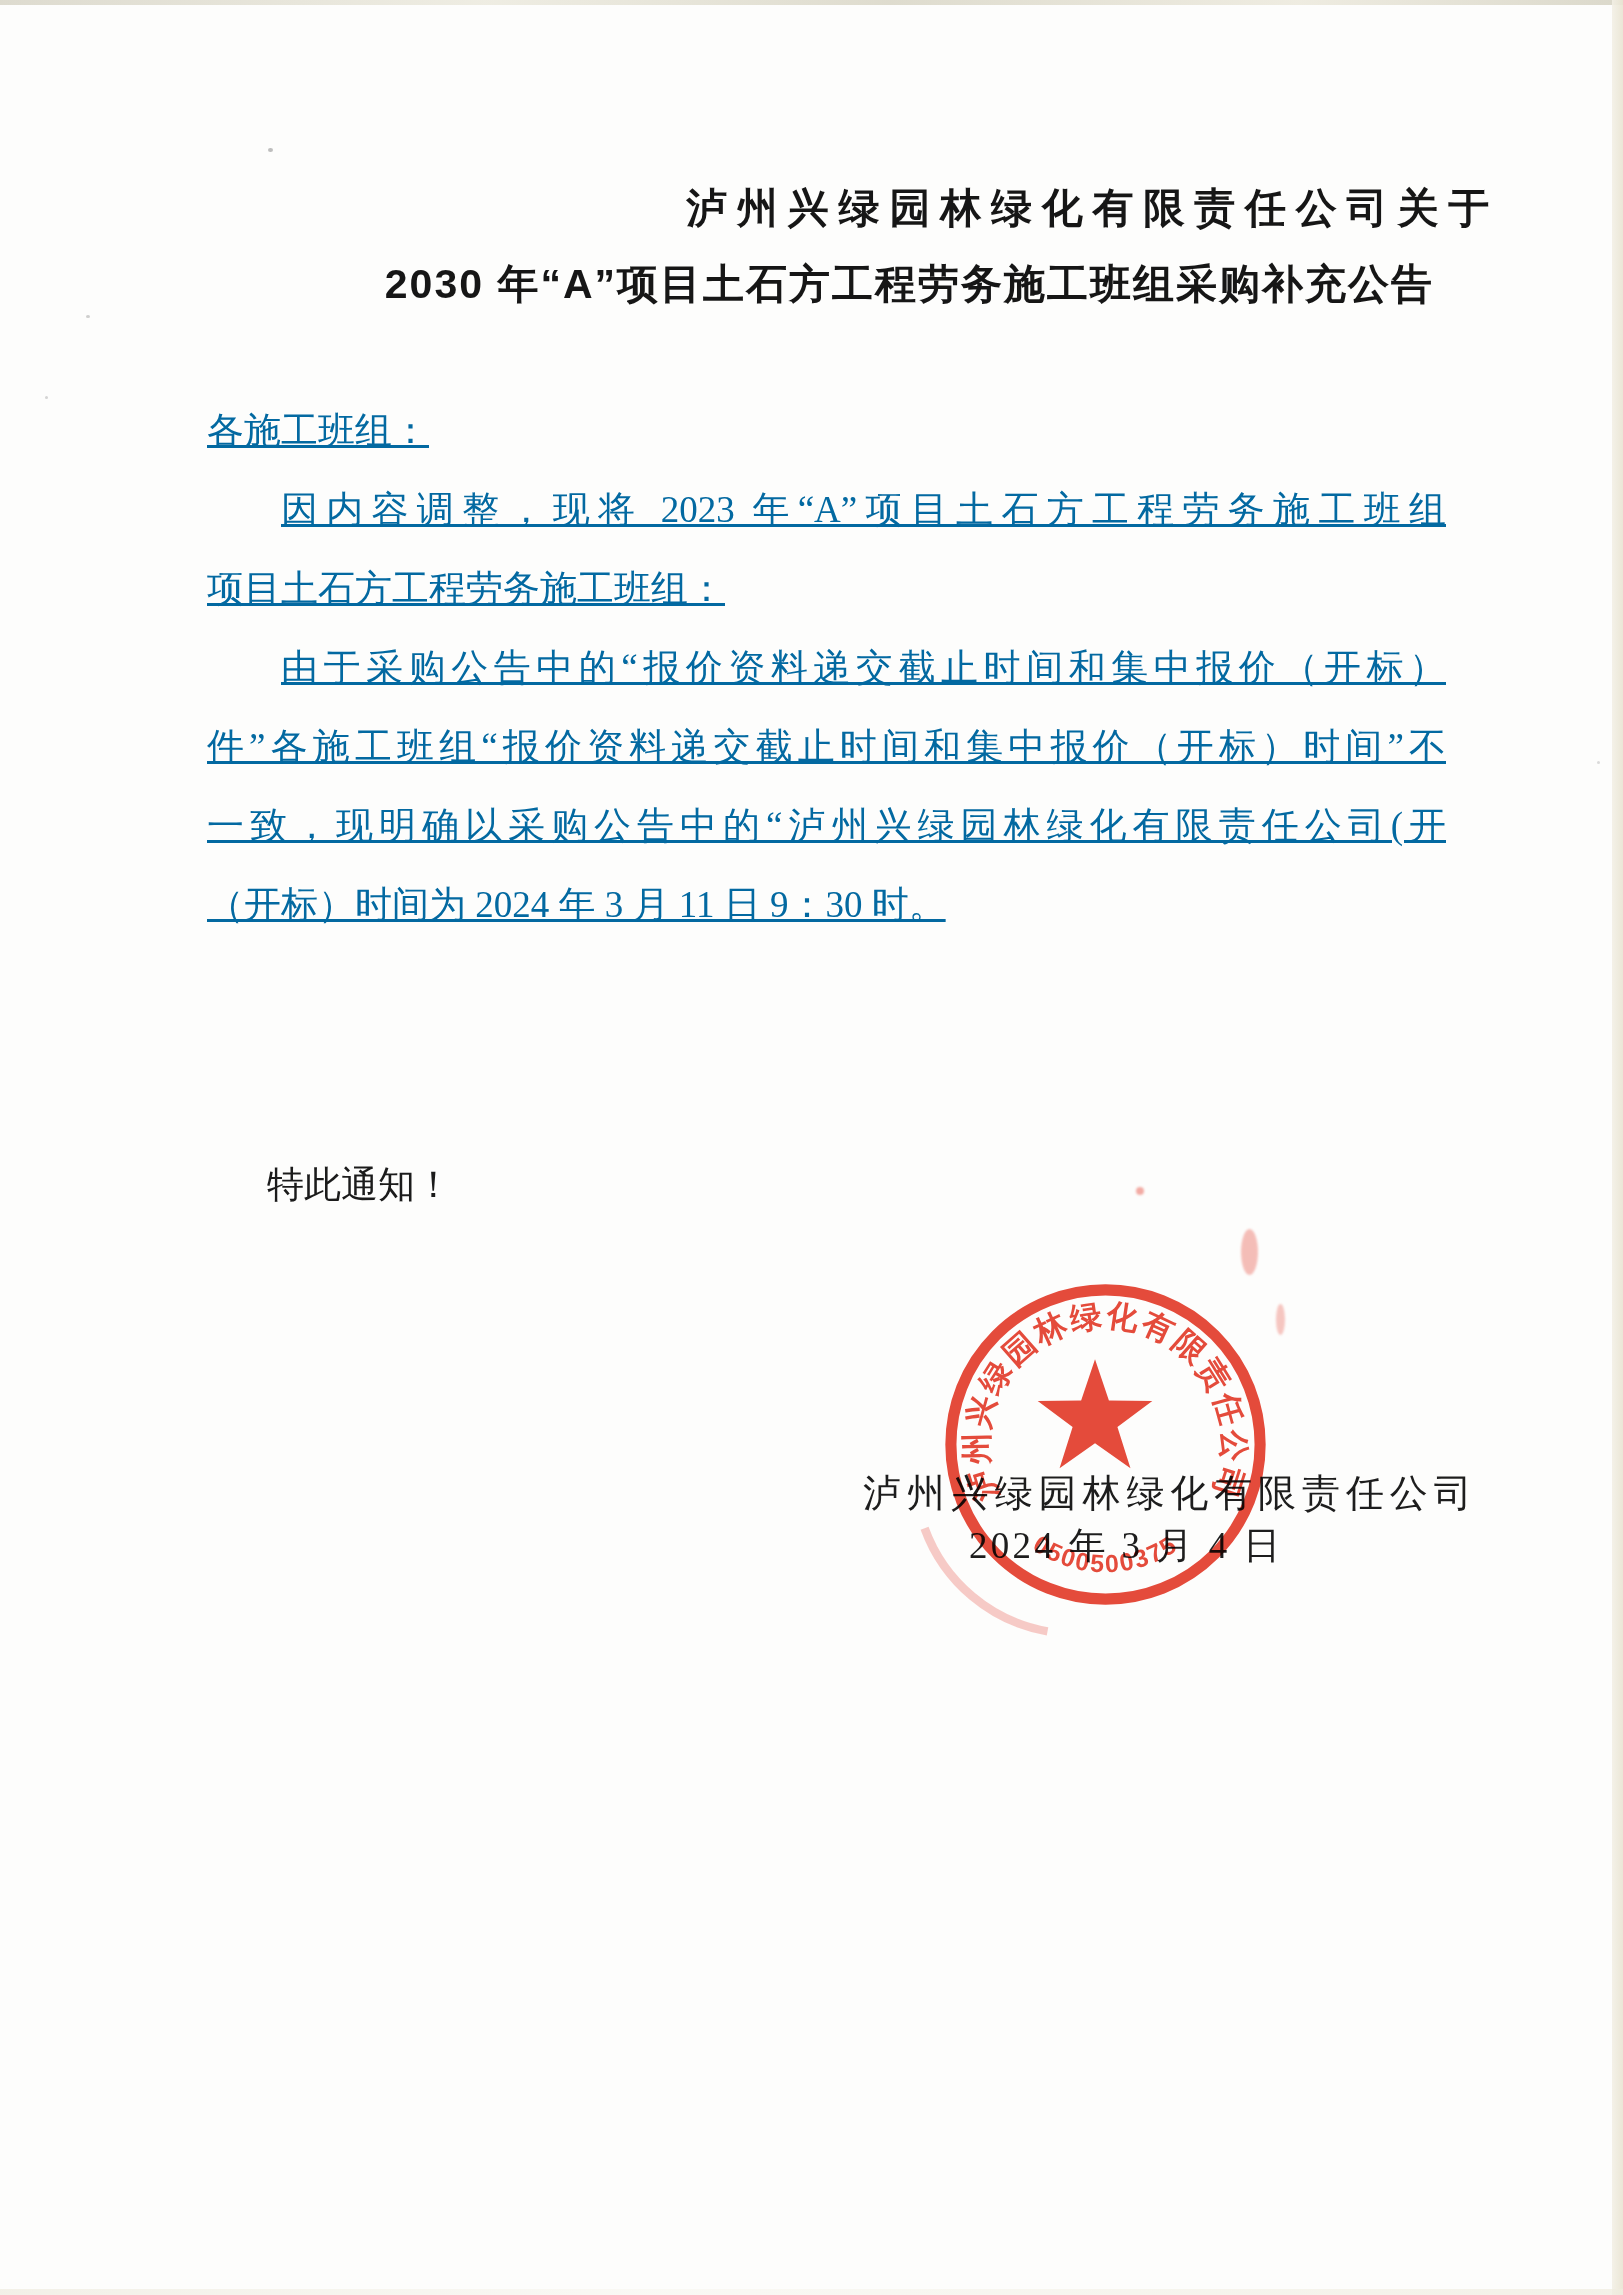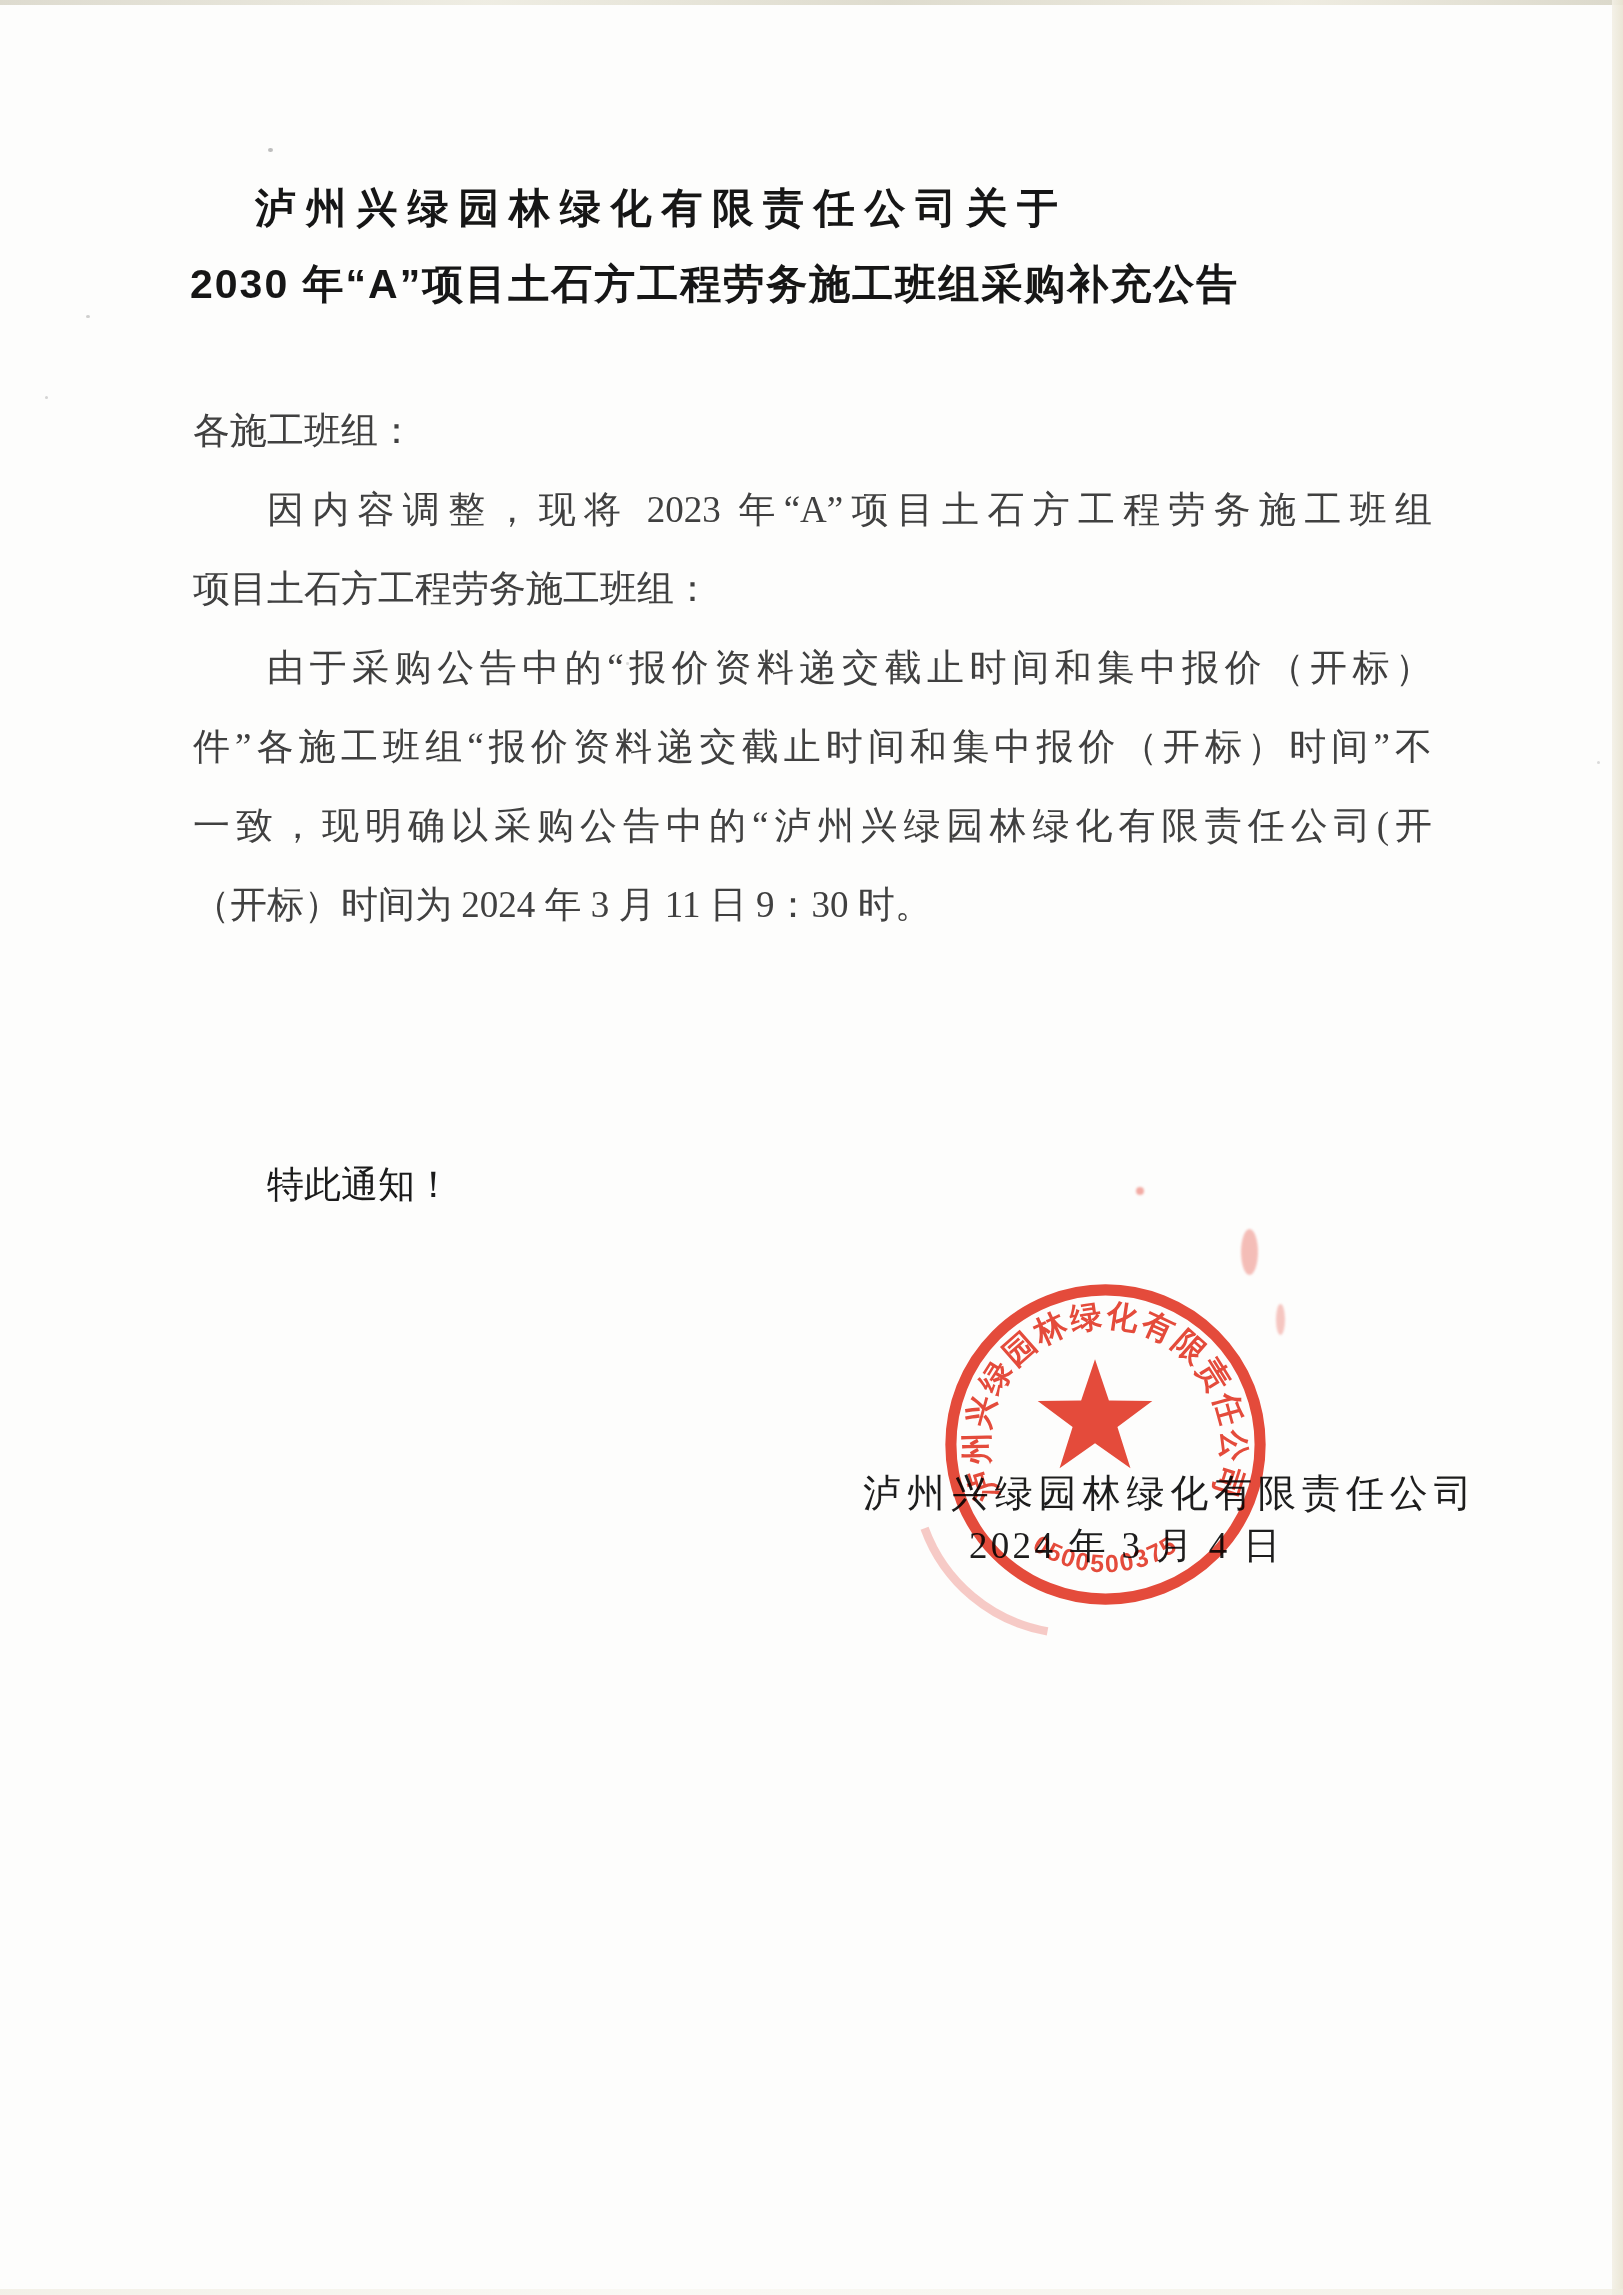--- a/index.html
+++ b/index.html
@@ -12,29 +12,29 @@
   
   .edge-top { position:absolute; left:0; top:0; width:1623px; height:5.2px;
     background:linear-gradient(to right,#d8d5c7,#eceade 30%,#d9d6c6 55%,#ece9dc 80%,#d5d2c2); opacity:.85; }
   .edge-right { position:absolute; right:0; top:0; width:11px; height:2295px;
     background:linear-gradient(to left,#e9e4d2,#f3f0e6); opacity:.9; }
   .edge-bottom { position:absolute; left:0; bottom:0; width:1623px; height:5.9px;
     background:linear-gradient(to right,#eeebdf,#f8f7f1 40%,#efecdf); opacity:.7; }
   .speck { position:absolute; background:#8a8a8a; border-radius:50%; opacity:.55; }
 
   .title-line {
-    position:absolute; left:190px; width:1244px; text-align:left;
+    position:absolute; left:190px; width:1244px; text-align:right;
     font-family:"Liberation Sans","DejaVu Sans",sans-serif;
     font-weight:700; font-size:41px; color:#161616; white-space:nowrap;
   }
   .title-1 { top:181px; letter-spacing:9.8px; padding-left:65px; }
   .title-2 { top:257px; letter-spacing:2px; }
 
-  .body-block { position:absolute; left:193px; top:391px; width:1239px;
-    font-size:37px; line-height:79px; color:#404040; }
+  .body-block { position:absolute; left:207px; top:391px; width:1239px;
+    font-size:37px; line-height:79px; color:#0369a1;text-decoration:underline; }
   .bline { height:79px; }
   .just { text-align:justify; text-align-last:justify; }
   .indent { text-indent:2em; }
 
   .closing { position:absolute; left:193px; top:1145px; font-size:37px;
     line-height:79px; text-indent:2em; white-space:nowrap;text-align:center; }
 
   .signature { position:absolute; left:863px; top:1468px; font-size:38px;
     letter-spacing:5.9px; white-space:nowrap; color:#1d1d1d; }
   .datetext { position:absolute; left:969px; top:1521px; font-size:37px;

